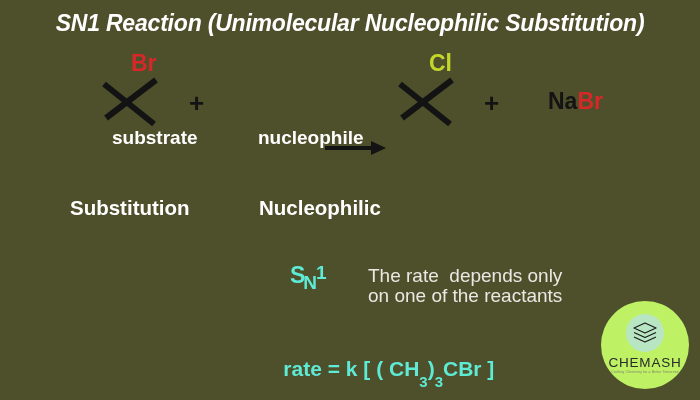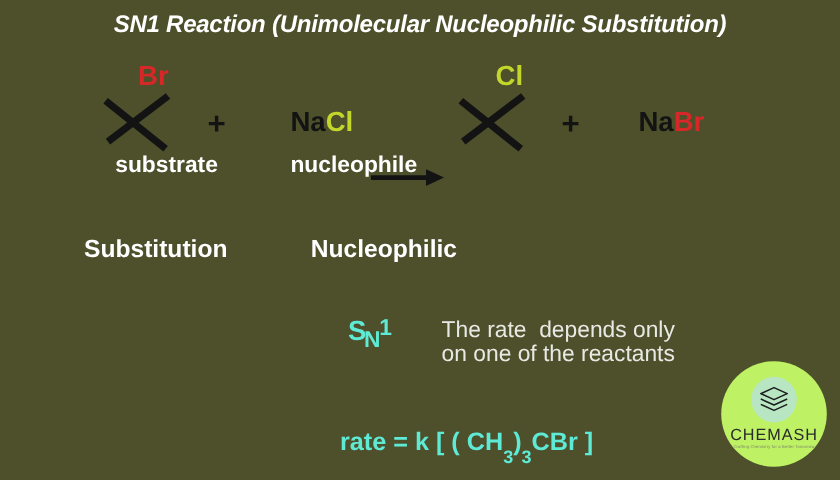--- a/index.html
+++ b/index.html
@@ -23,32 +23,32 @@
   }
 
   
   #title {
     position: absolute;
     top: 10px;
     left: 0;
     width: 700px;
     text-align: center;
     color: #ffffff;
-    font-size: 20px;
+    font-size: 23px;
     font-weight: bold;
     font-style: italic;
     letter-spacing: -0.2px;
     white-space: nowrap;
   }
 
   
   #reaction {
     position: absolute;
     top: 52px;
-    left: 0;
+    left: 16px;
     width: 608px;
     height: 110px;
     padding-left: 43px;
   }
 
   .struct {
     position: absolute;
     width: 72px;
     height: 58px;
   }
@@ -224,23 +224,20 @@
     <div class="struct" style="left:82px; top:22px;">
       <svg width="72" height="58" viewBox="0 0 72 58" aria-hidden="true">
         <line x1="8" y1="44" x2="58" y2="6" stroke="#131313" stroke-width="6" stroke-linecap="butt"></line>
         <line x1="6" y1="10" x2="56" y2="50" stroke="#131313" stroke-width="6" stroke-linecap="butt"></line>
       </svg>
     </div>
     <div class="role-label" style="left:57px; top:76px;">substrate</div>
 
     <div class="plus" style="left:173px; top:38px;">+</div>
 
-    <div class="formula" style="left:242px; top:38px;">
-      <span class="na">Na</span><span class="cl">Cl</span>
-    </div>
     <div class="role-label" style="left:203px; top:76px;">nucleophile</div>
 
     <div id="arrow">
       <svg width="62" height="16" viewBox="0 0 62 16" aria-hidden="true">
         <line x1="0" y1="8" x2="48" y2="8" stroke="#131313" stroke-width="4"></line>
         <polygon points="46,1 61,8 46,15" fill="#131313"></polygon>
       </svg>
     </div>
 
     <div class="halo-label halo-cl" style="left:413px; top:0px;">Cl</div>

